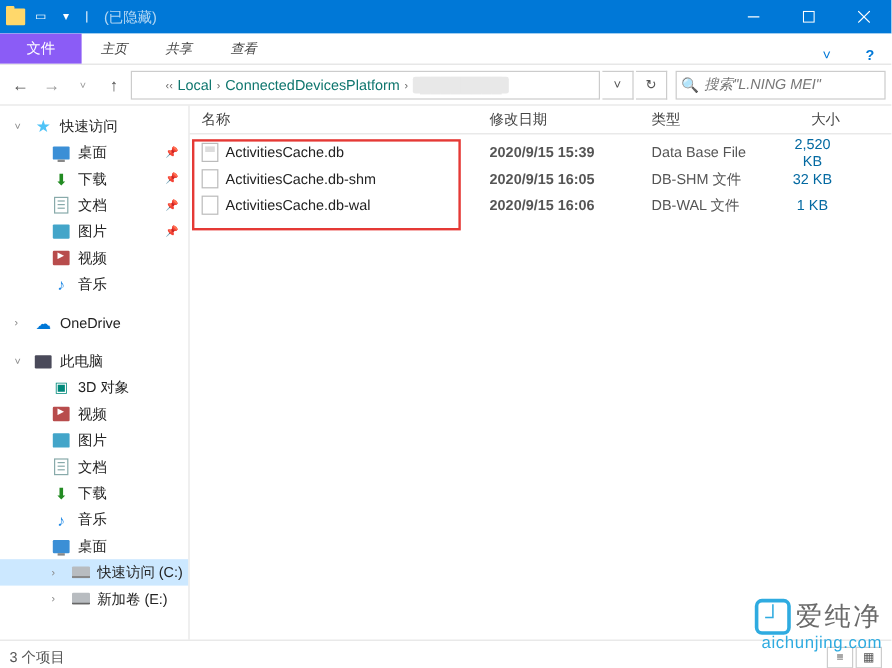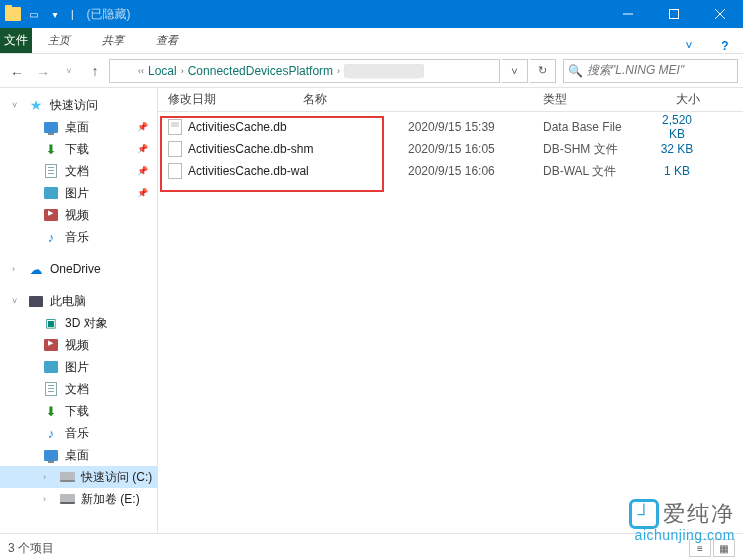--- a/index.html
+++ b/index.html
@@ -9,21 +9,21 @@
 .titlebar .left { display: flex; align-items: center; gap: 3px; padding-left: 4px; }
 .titlebar .folder-icon { width: 16px; height: 14px; background: #ffd86b; border-radius: 1px; position: relative; }
 .titlebar .folder-icon::before { content: ""; position: absolute; top: -2px; left: 0; width: 7px; height: 3px; background: #ffd86b; border-radius: 1px 1px 0 0; }
 .titlebar .qat-icon { width: 18px; height: 18px; display: flex; align-items: center; justify-content: center; color: #fff; font-size: 10px; }
 .titlebar .divider { color: #fff; font-size: 10px; margin: 0 4px; }
 .titlebar .title-text { font-size: 12px; margin-left: 6px; color: rgba(255,255,255,0.7); }
 .titlebar .spacer { flex: 1; }
 .titlebar .win-btn { width: 46px; height: 28px; display: flex; align-items: center; justify-content: center; font-size: 14px; color: #fff; }
 
 .ribbon-tabs { height: 26px; display: flex; align-items: flex-end; border-bottom: 1px solid #e1e1e1; background: #fff; }
-.ribbon-tabs .file-tab { background: #14532d; color: #fff; font-size: 12px; padding: 5px 4px; height: 25px; display: flex; align-items: center; }
+.ribbon-tabs .file-tab { background: #8b5cf6; color: #fff; font-size: 12px; padding: 5px 22px; height: 25px; display: flex; align-items: center; }
 .ribbon-tabs .tab { font-size: 11px; color: #444; padding: 5px 16px; height: 25px; display: flex; align-items: center; font-style: italic; }
 .ribbon-tabs .rspacer { flex: 1; }
 .ribbon-tabs .help { width: 36px; display: flex; align-items: center; justify-content: center; color: #0078d7; font-size: 12px; }
 
 .navbar { height: 34px; display: flex; align-items: center; padding: 3px 5px; gap: 2px; border-bottom: 1px solid #e4e4e4; }
 .nav-arrows { display: flex; align-items: center; gap: 2px; }
 .nav-btn { width: 24px; height: 24px; display: flex; align-items: center; justify-content: center; color: #999; font-size: 14px; border-radius: 2px; }
 .nav-btn.enabled { color: #555; }
 .addr { flex: 1; height: 24px; border: 1px solid #ccc; display: flex; align-items: center; background: #fff; padding: 0 2px; font-size: 12px; overflow: hidden; }
 .addr .seg-icon { width: 18px; height: 16px; margin: 0 2px; }
@@ -68,21 +68,21 @@
 .col-date { width: 135px; }
 .col-type { width: 110px; }
 .col-size { width: 70px; text-align: right; padding-right: 12px; }
 
 .highlight-box { position: absolute; top: 28px; left: 2px; width: 224px; height: 76px; border: 2px solid #e53935; pointer-events: none; }
 
 .file-rows { padding-top: 4px; }
 .file-row { display: flex; align-items: center; height: 22px; font-size: 12px; color: #222; }
 .file-row .col { padding-left: 10px; }
 .file-row .col-name { display: flex; align-items: center; gap: 6px; }
-.file-row .col-date { color: #555; }
+.file-row .col-date { color: #555; font-weight: bold; }
 .file-row .col-type { color: #555; }
 .file-row .col-size { text-align: center; padding-right: 12px; color: #0369a1; }
 .fico { width: 14px; height: 16px; border: 1px solid #bbb; background: #fff; position: relative; }
 .fico.db::after { content: ""; position: absolute; top: 2px; left: 2px; right: 2px; bottom: 2px; background: linear-gradient(#ddd 50%, #fff 50%); }
 
 .statusbar { height: 24px; border-top: 1px solid #e4e4e4; display: flex; align-items: flex-end; padding: 0 8px; font-size: 12px; color: #555; }
 .statusbar .sspacer { flex: 1; }
 .view-toggle { width: 22px; height: 18px; border: 1px solid #ccc; display: flex; align-items: center; justify-content: center; font-size: 10px; margin-left: 2px; }
 
 .watermark { position: absolute; right: 8px; bottom: 28px; display: flex; align-items: center; gap: 4px; opacity: 0.9; pointer-events: none; }
@@ -265,22 +265,22 @@
           <span class="sb-icon">
             <span class="ico-drive2"></span>
           </span>
           <span>新加卷 (E:)</span>
         </div>
     </div>
   </div>
 
   <div class="filepane">
     <div class="col-headers">
+      <div class="col col-name">名称</div>
       <div class="col col-date">修改日期</div>
-      <div class="col col-name">名称</div>
       <div class="col col-type">类型</div>
       <div class="col col-size">大小</div>
     </div>
     <div class="highlight-box"></div>
     <div class="file-rows" id="file-rows">
         <div class="file-row">
           <div class="col col-name">
             <span class="fico db"></span>
             <span>ActivitiesCache.db</span>
           </div>

